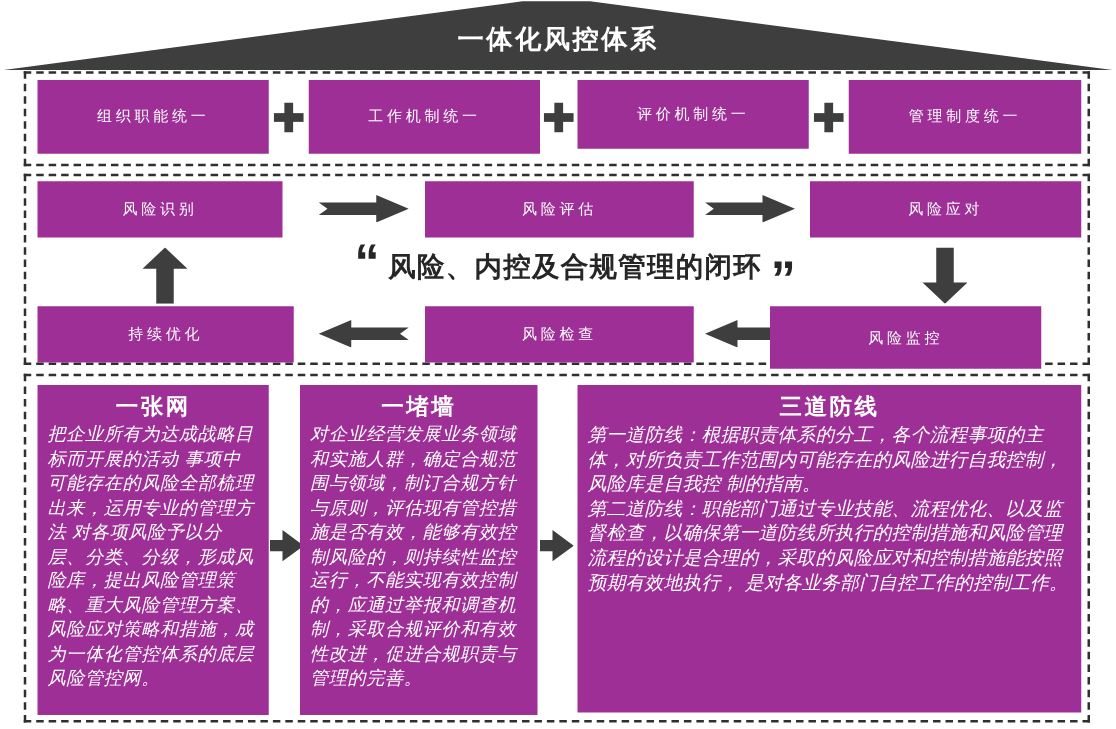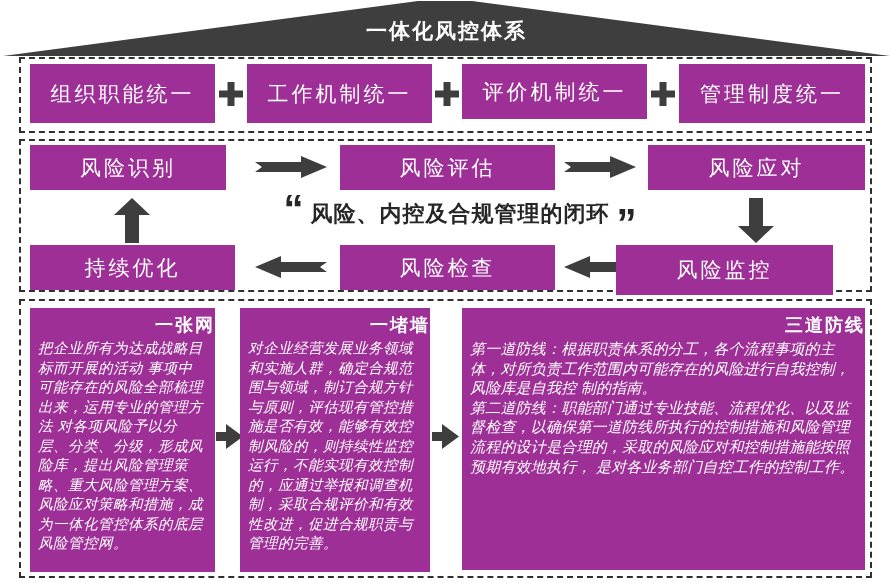--- a/index.html
+++ b/index.html
@@ -15,21 +15,21 @@
   }
   
   .sect{position:absolute;left:19px;width:853px;border:2px dashed #2F2F2F;box-sizing:border-box;}
   .sect-unify{top:57px;height:76px;}
   .sect-cycle{top:139px;height:153px;}
   .sect-pillars{top:299px;height:279px;}
   
   .pbox{
     position:absolute;background:#9E2F97;color:#FFFFFF;
     display:flex;align-items:center;justify-content:center;
-    font-size:21px;letter-spacing:3px;
+    font-size:12px;letter-spacing:3px;
   }
   .u0{left:30px;top:64px;width:185px;height:59px;}
   .u1{left:247px;top:64px;width:185px;height:59px;}
   .u2{left:462px;top:64px;width:185px;height:55px;}
   .u3{left:679px;top:64px;width:186px;height:59px;}
   .c-identify{left:30px;top:145px;width:196px;height:45px;}
   .c-assess{left:340px;top:145px;width:215px;height:45px;}
   .c-respond{left:648px;top:145px;width:217px;height:45px;}
   .c-optimize{left:30px;top:245px;width:205px;height:45px;}
   .c-check{left:340px;top:245px;width:215px;height:45px;}
@@ -53,21 +53,21 @@
     color:#262626;white-space:nowrap;
   }
   .quote-text{font-size:22px;font-weight:bold;letter-spacing:1px;}
   .q-open{font-size:40px;font-weight:bold;position:relative;top:2px;margin-right:7px;line-height:0;}
   .q-close{font-size:40px;font-weight:bold;position:relative;top:16px;margin-left:7px;line-height:0;}
   
   .pillar{position:absolute;top:308px;background:#9E2F97;color:#FFFFFF;box-sizing:border-box;}
   .pA{left:30px;width:185px;height:264px;}
   .pB{left:240px;width:190px;height:264px;}
   .pC{left:462px;width:403px;height:262px;}
-  .pillar-title{font-weight:bold;font-size:18px;text-align:right;padding-top:5px;letter-spacing:2px;}
+  .pillar-title{font-weight:bold;font-size:18px;text-align:center;padding-top:5px;letter-spacing:2px;}
   .pillar-body{font-style:italic;padding:2px 8px 0 8px;}
   .pillar-body p{margin:0;}
   .pA .pillar-body,.pB .pillar-body{font-size:14.5px;line-height:19.5px;letter-spacing:0.5px;}
   .pC .pillar-body{font-size:15px;line-height:19.6px;letter-spacing:0.2px;}
 </style>
 </head>
 <body>
 
 <div class="canvas">
 

